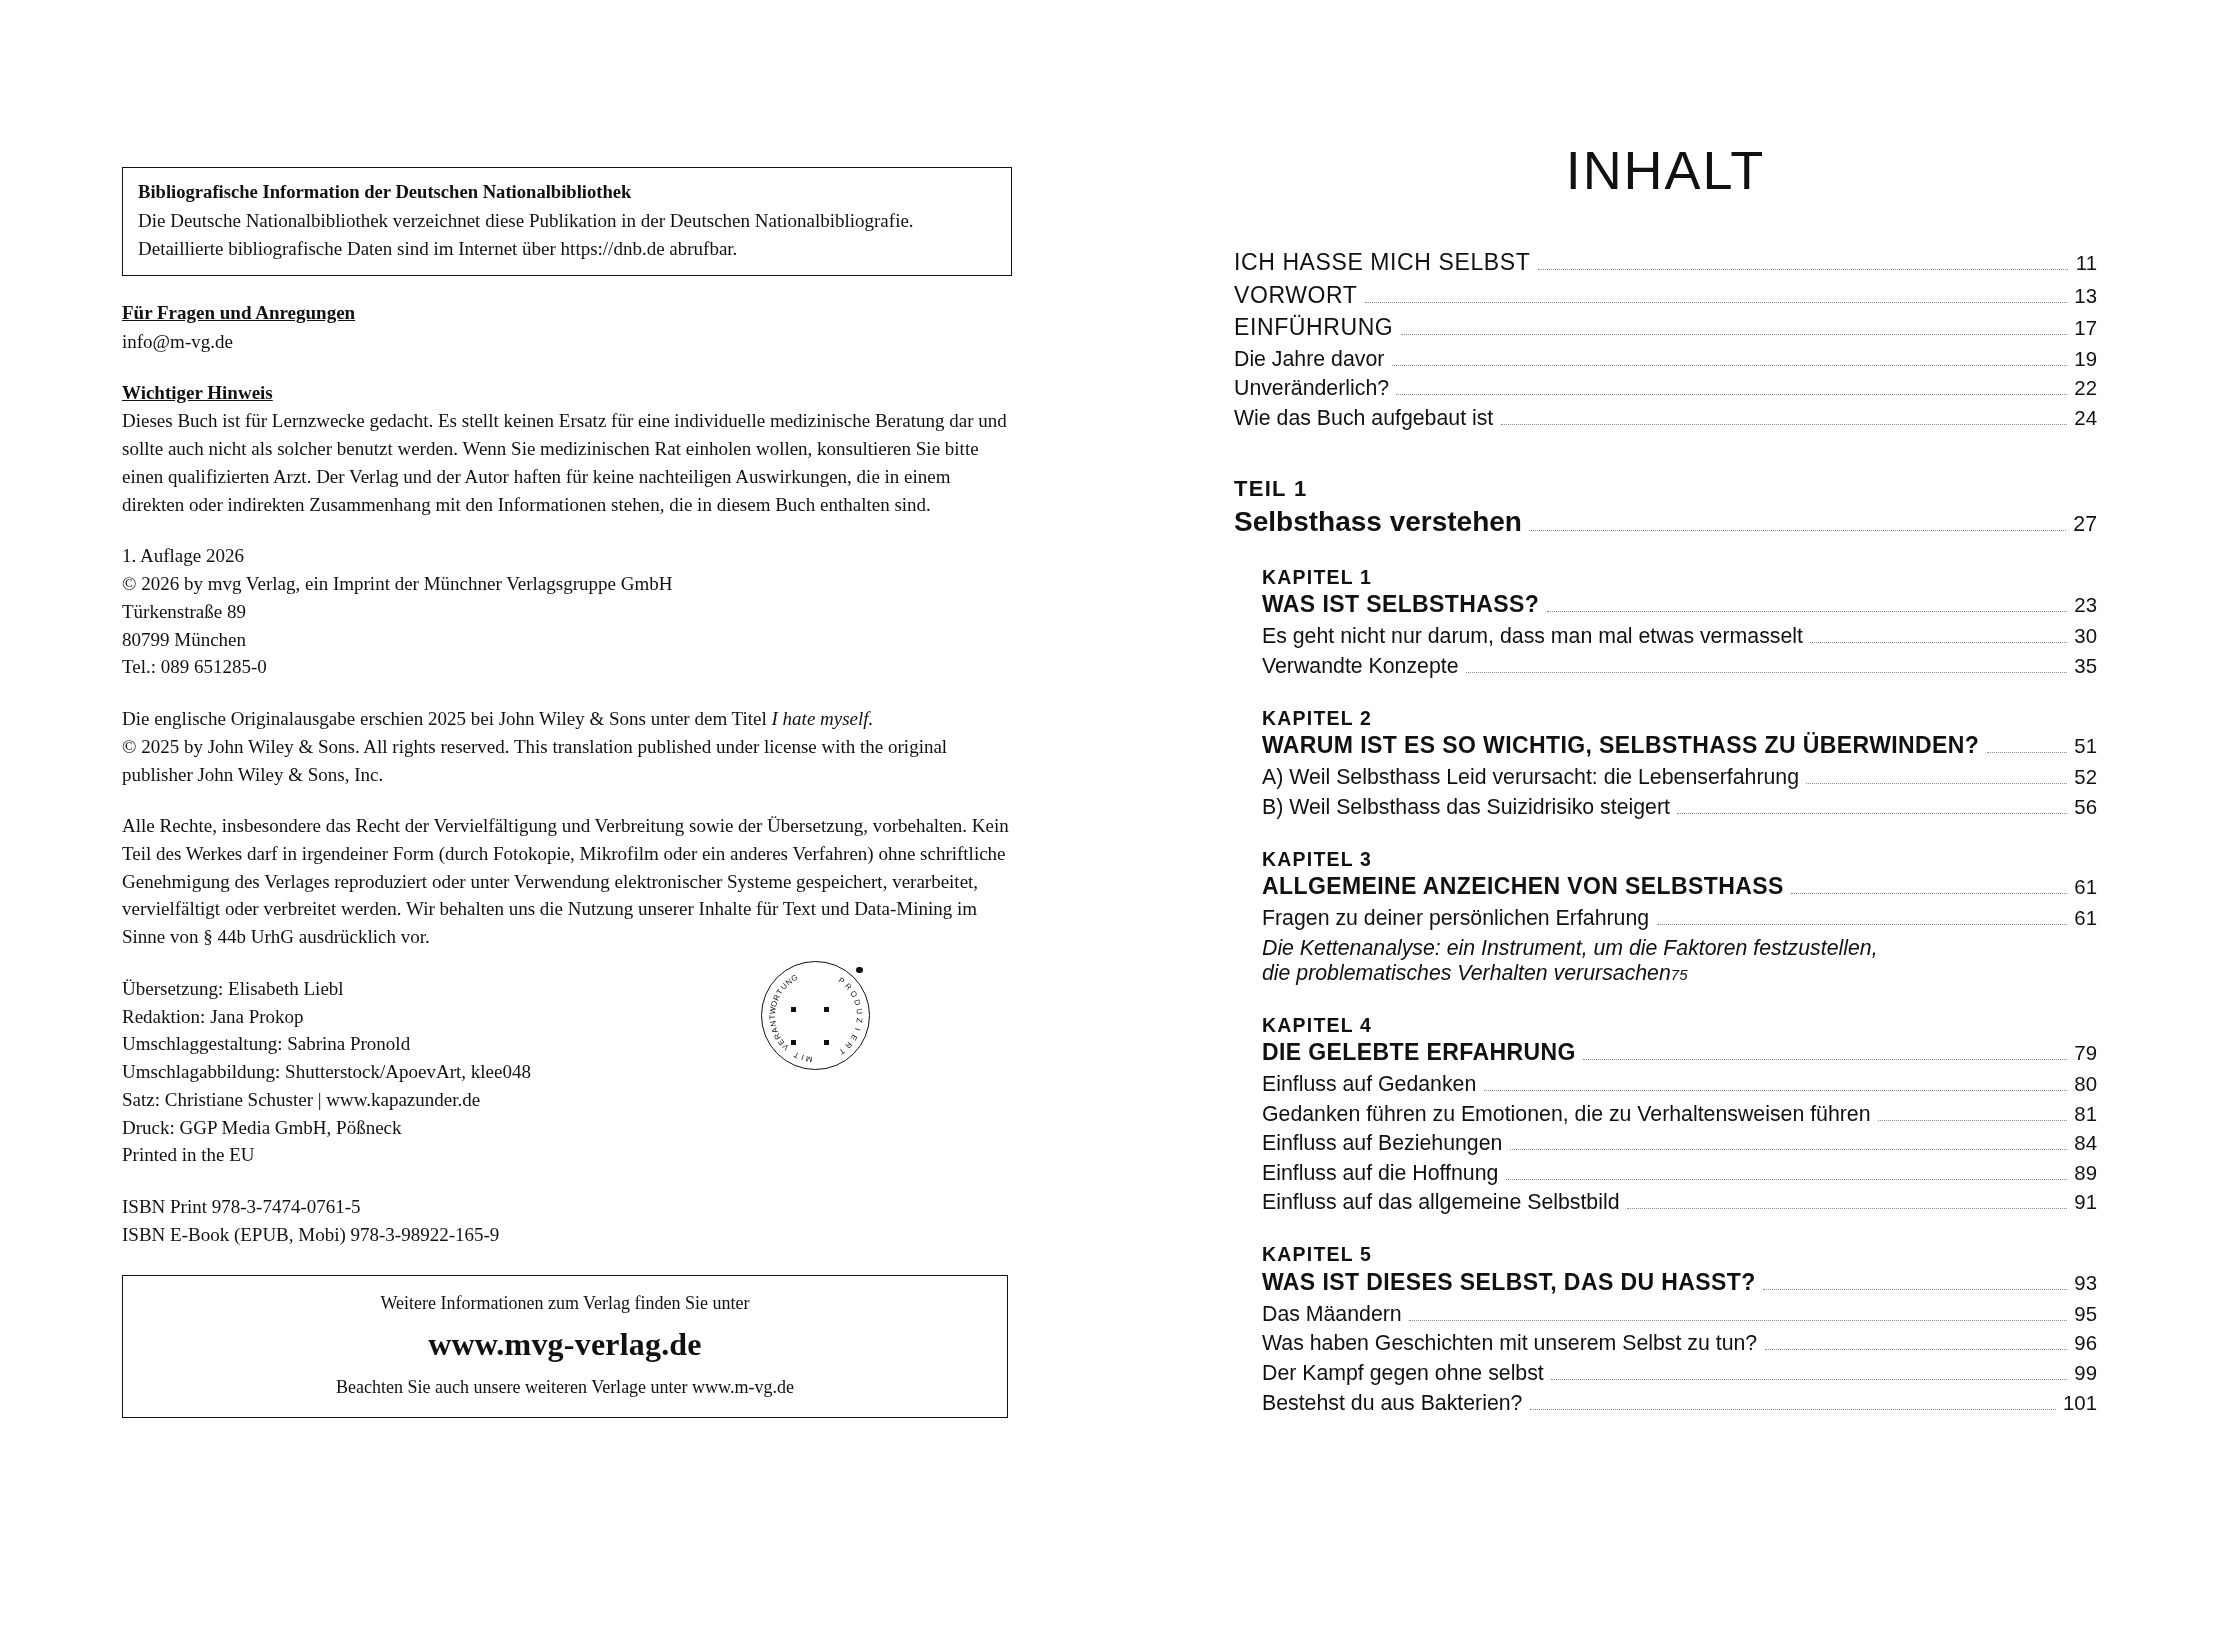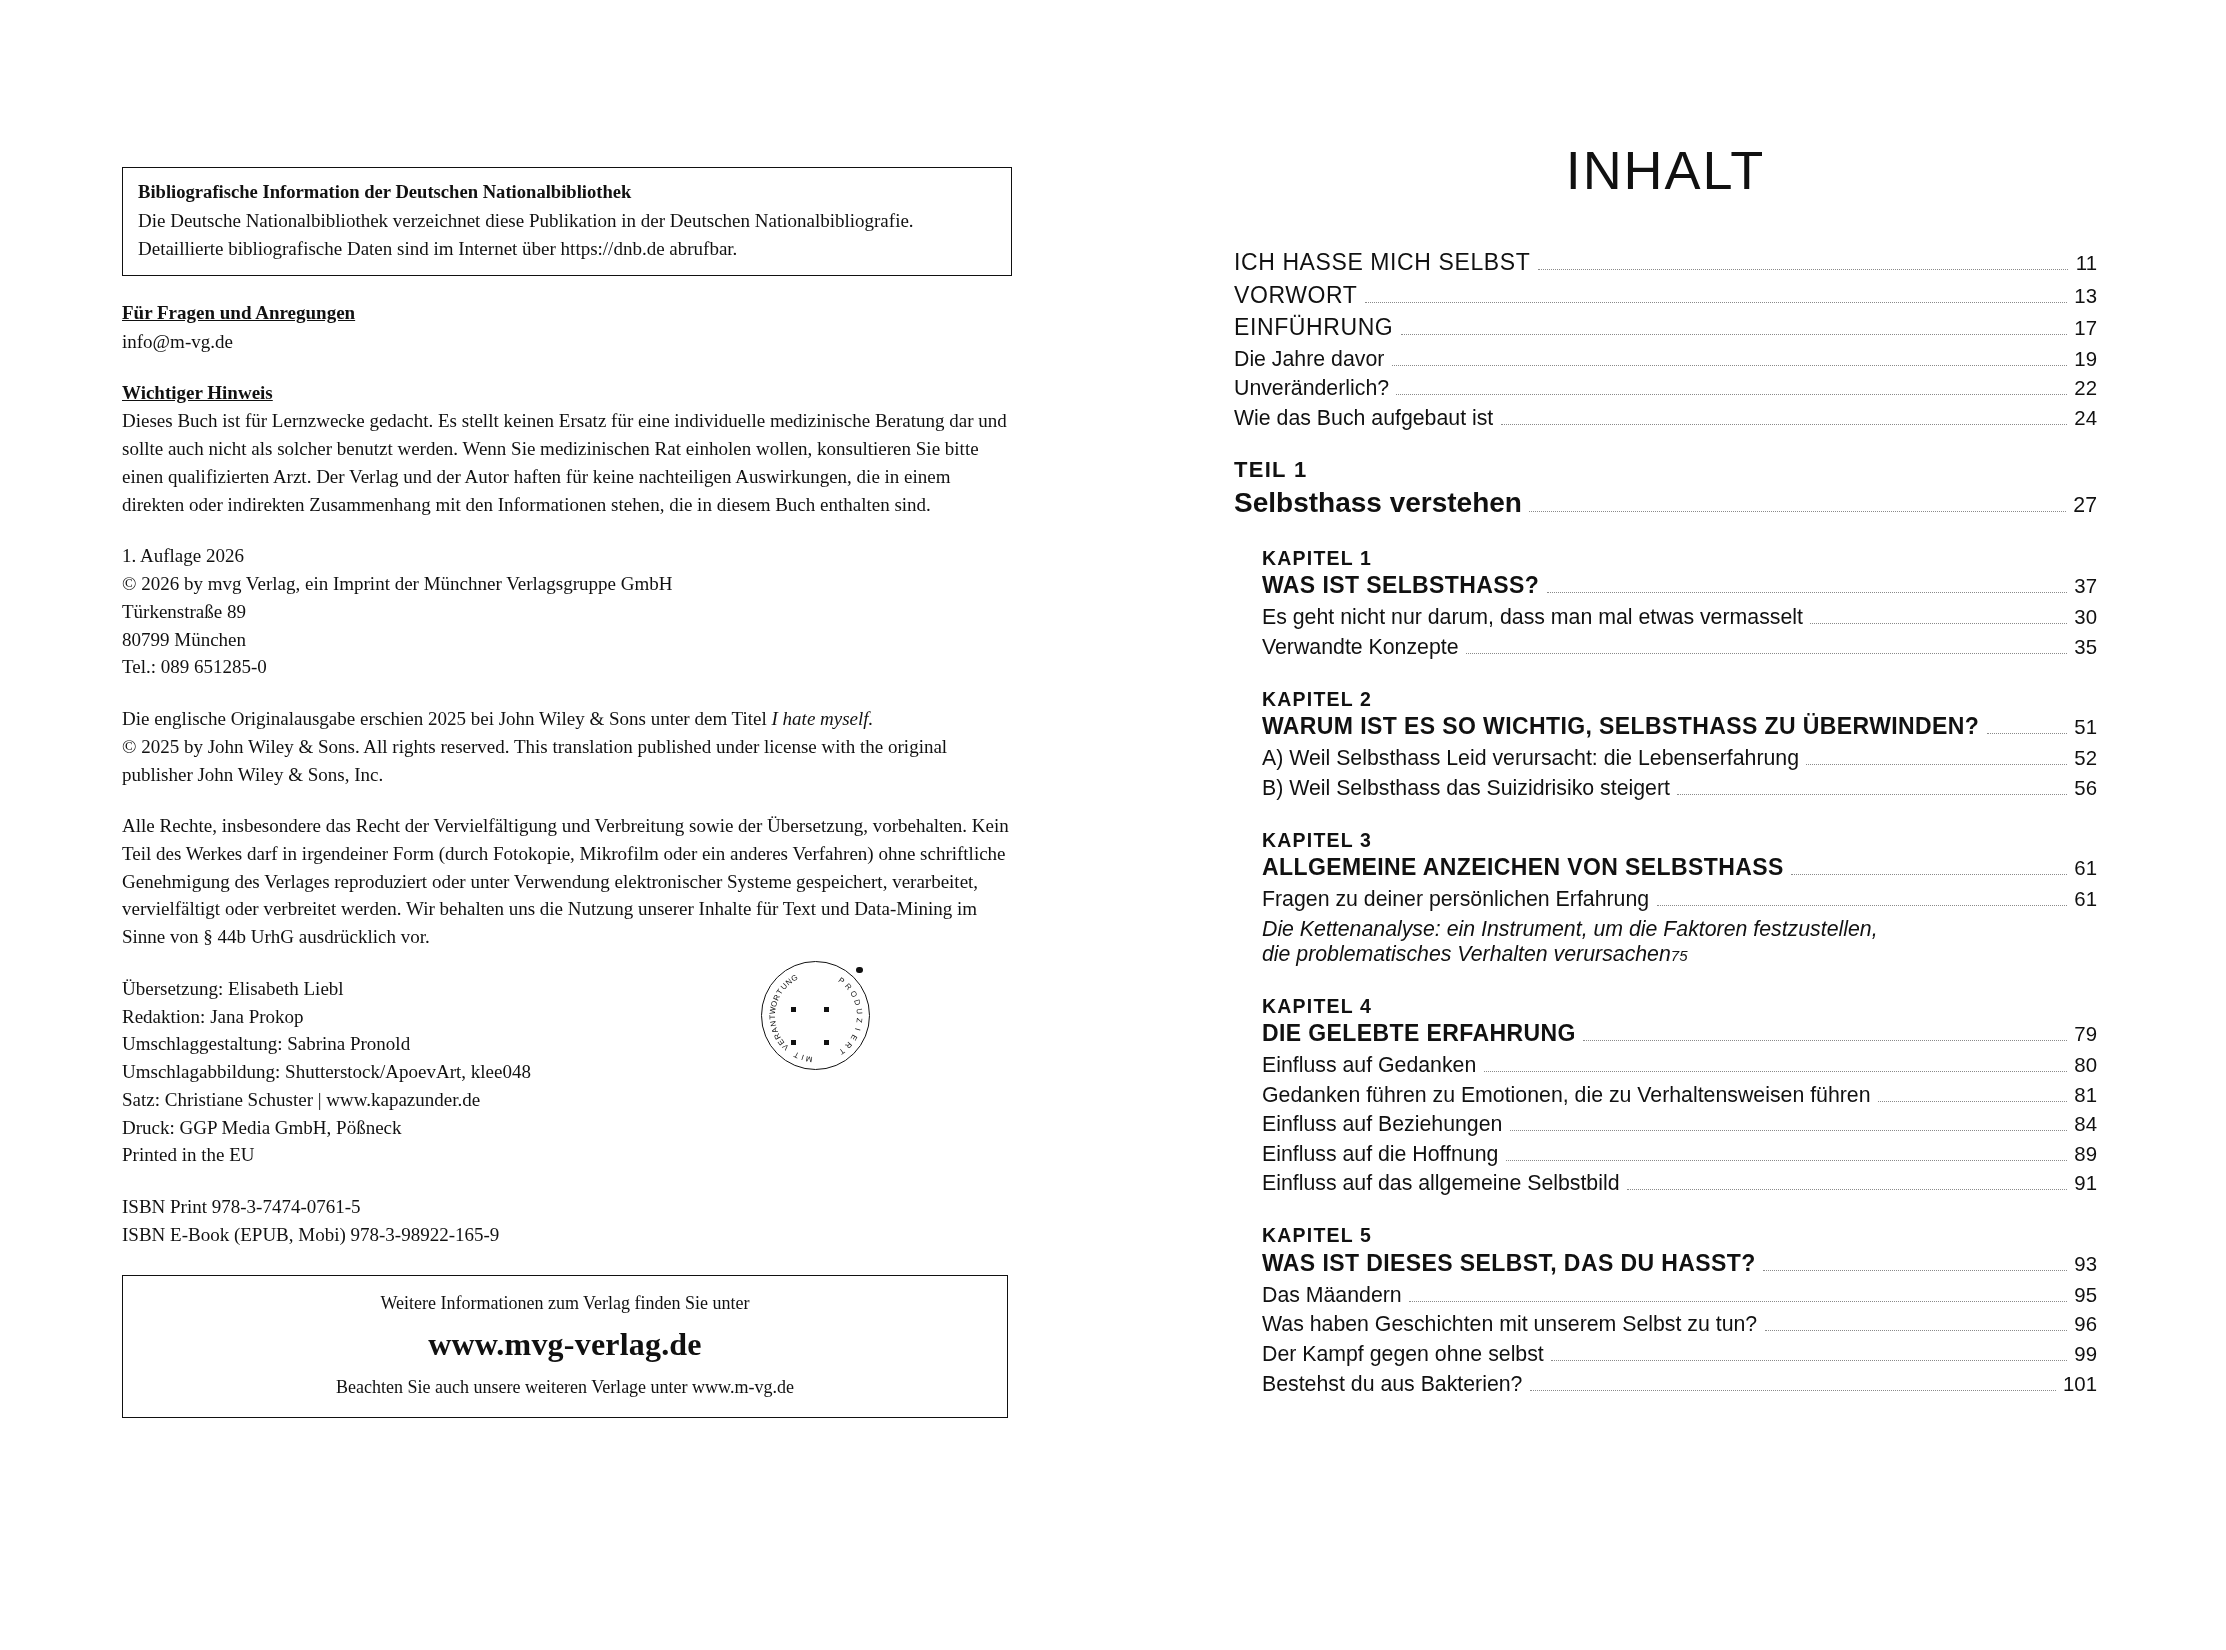--- a/index.html
+++ b/index.html
@@ -180,21 +180,21 @@
   .lvl-front { margin-bottom: 5.6px; }
   .lvl-front .pg { font-size: 20.4px; }
 
   .lvl-sub .lbl {
     font-size: 21.3px;
     font-weight: 400;
   }
   .lvl-sub { margin-bottom: 4.6px; }
   .lvl-sub .pg { font-size: 20.4px; }
 
-  .part-block { margin-top: 26px; }
+  .part-block { margin-top: 45px; }
   .part-label {
     font-family: "Liberation Sans", sans-serif;
     font-weight: bold;
     font-size: 22px;
     letter-spacing: 1.3px;
     margin-bottom: 3.7px;
   }
   .part-title .lbl {
     font-size: 28px;
     font-weight: bold;
@@ -378,21 +378,21 @@
         <span class="dots"></span>
         <span class="pg">27</span>
       </div>
     </div>
 
     <div class="chapter-block">
       <div class="chapter-label">KAPITEL 1</div>
       <div class="toc-row chapter-title">
         <span class="lbl">WAS IST SELBSTHASS?</span>
         <span class="dots"></span>
-        <span class="pg">37</span>
+        <span class="pg">23</span>
       </div>
       <div class="toc-row entry">
         <span class="lbl">Es geht nicht nur darum, dass man mal etwas vermasselt</span>
         <span class="dots"></span>
         <span class="pg">30</span>
       </div>
       <div class="toc-row entry">
         <span class="lbl">Verwandte Konzepte</span>
         <span class="dots"></span>
         <span class="pg">35</span>

